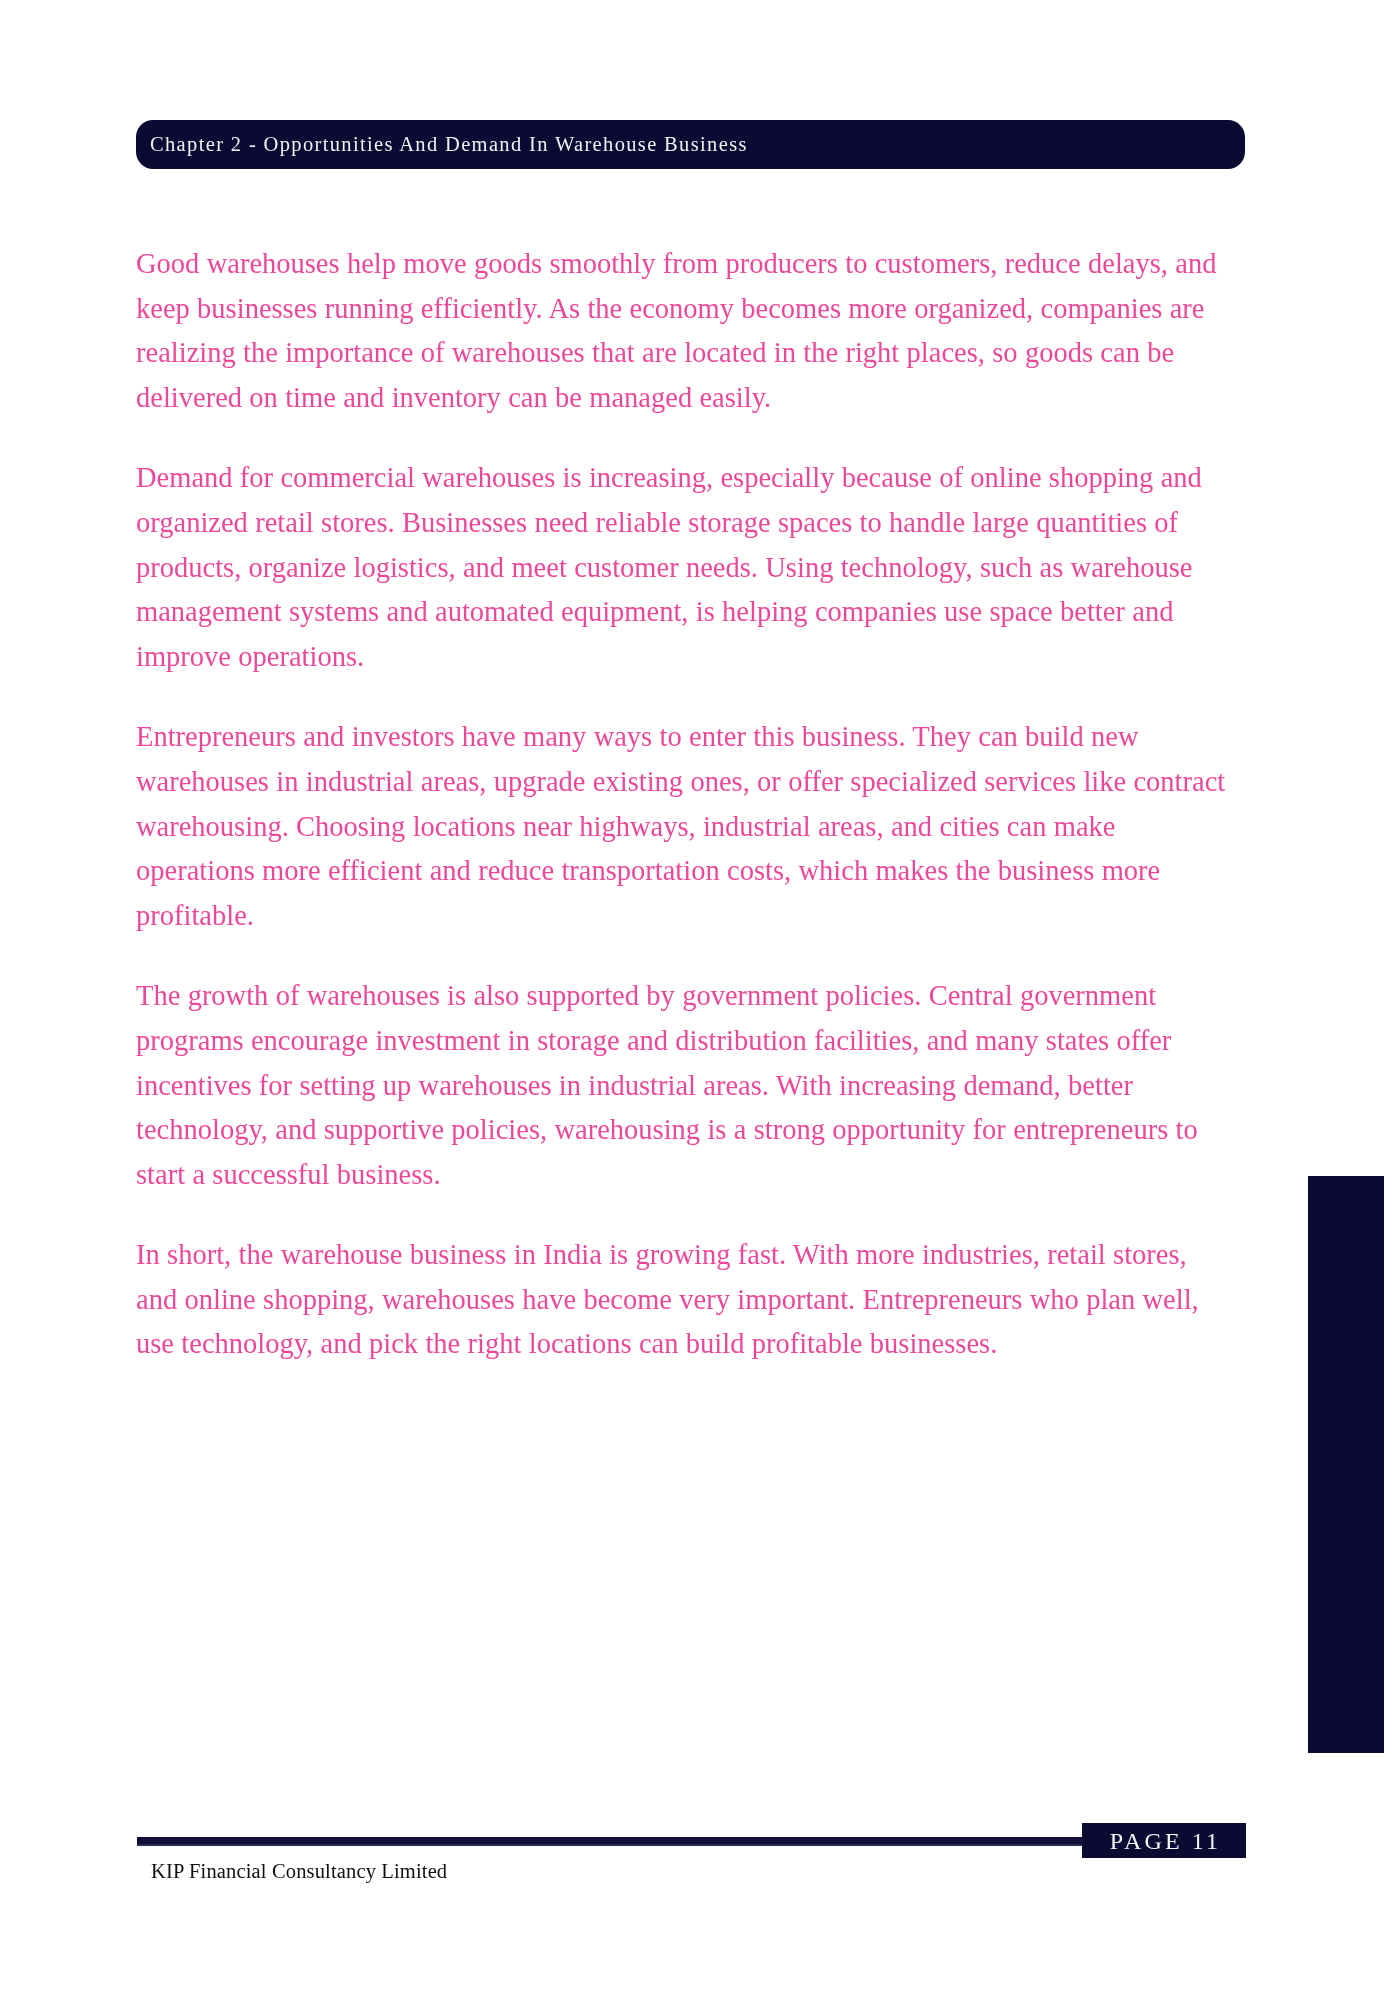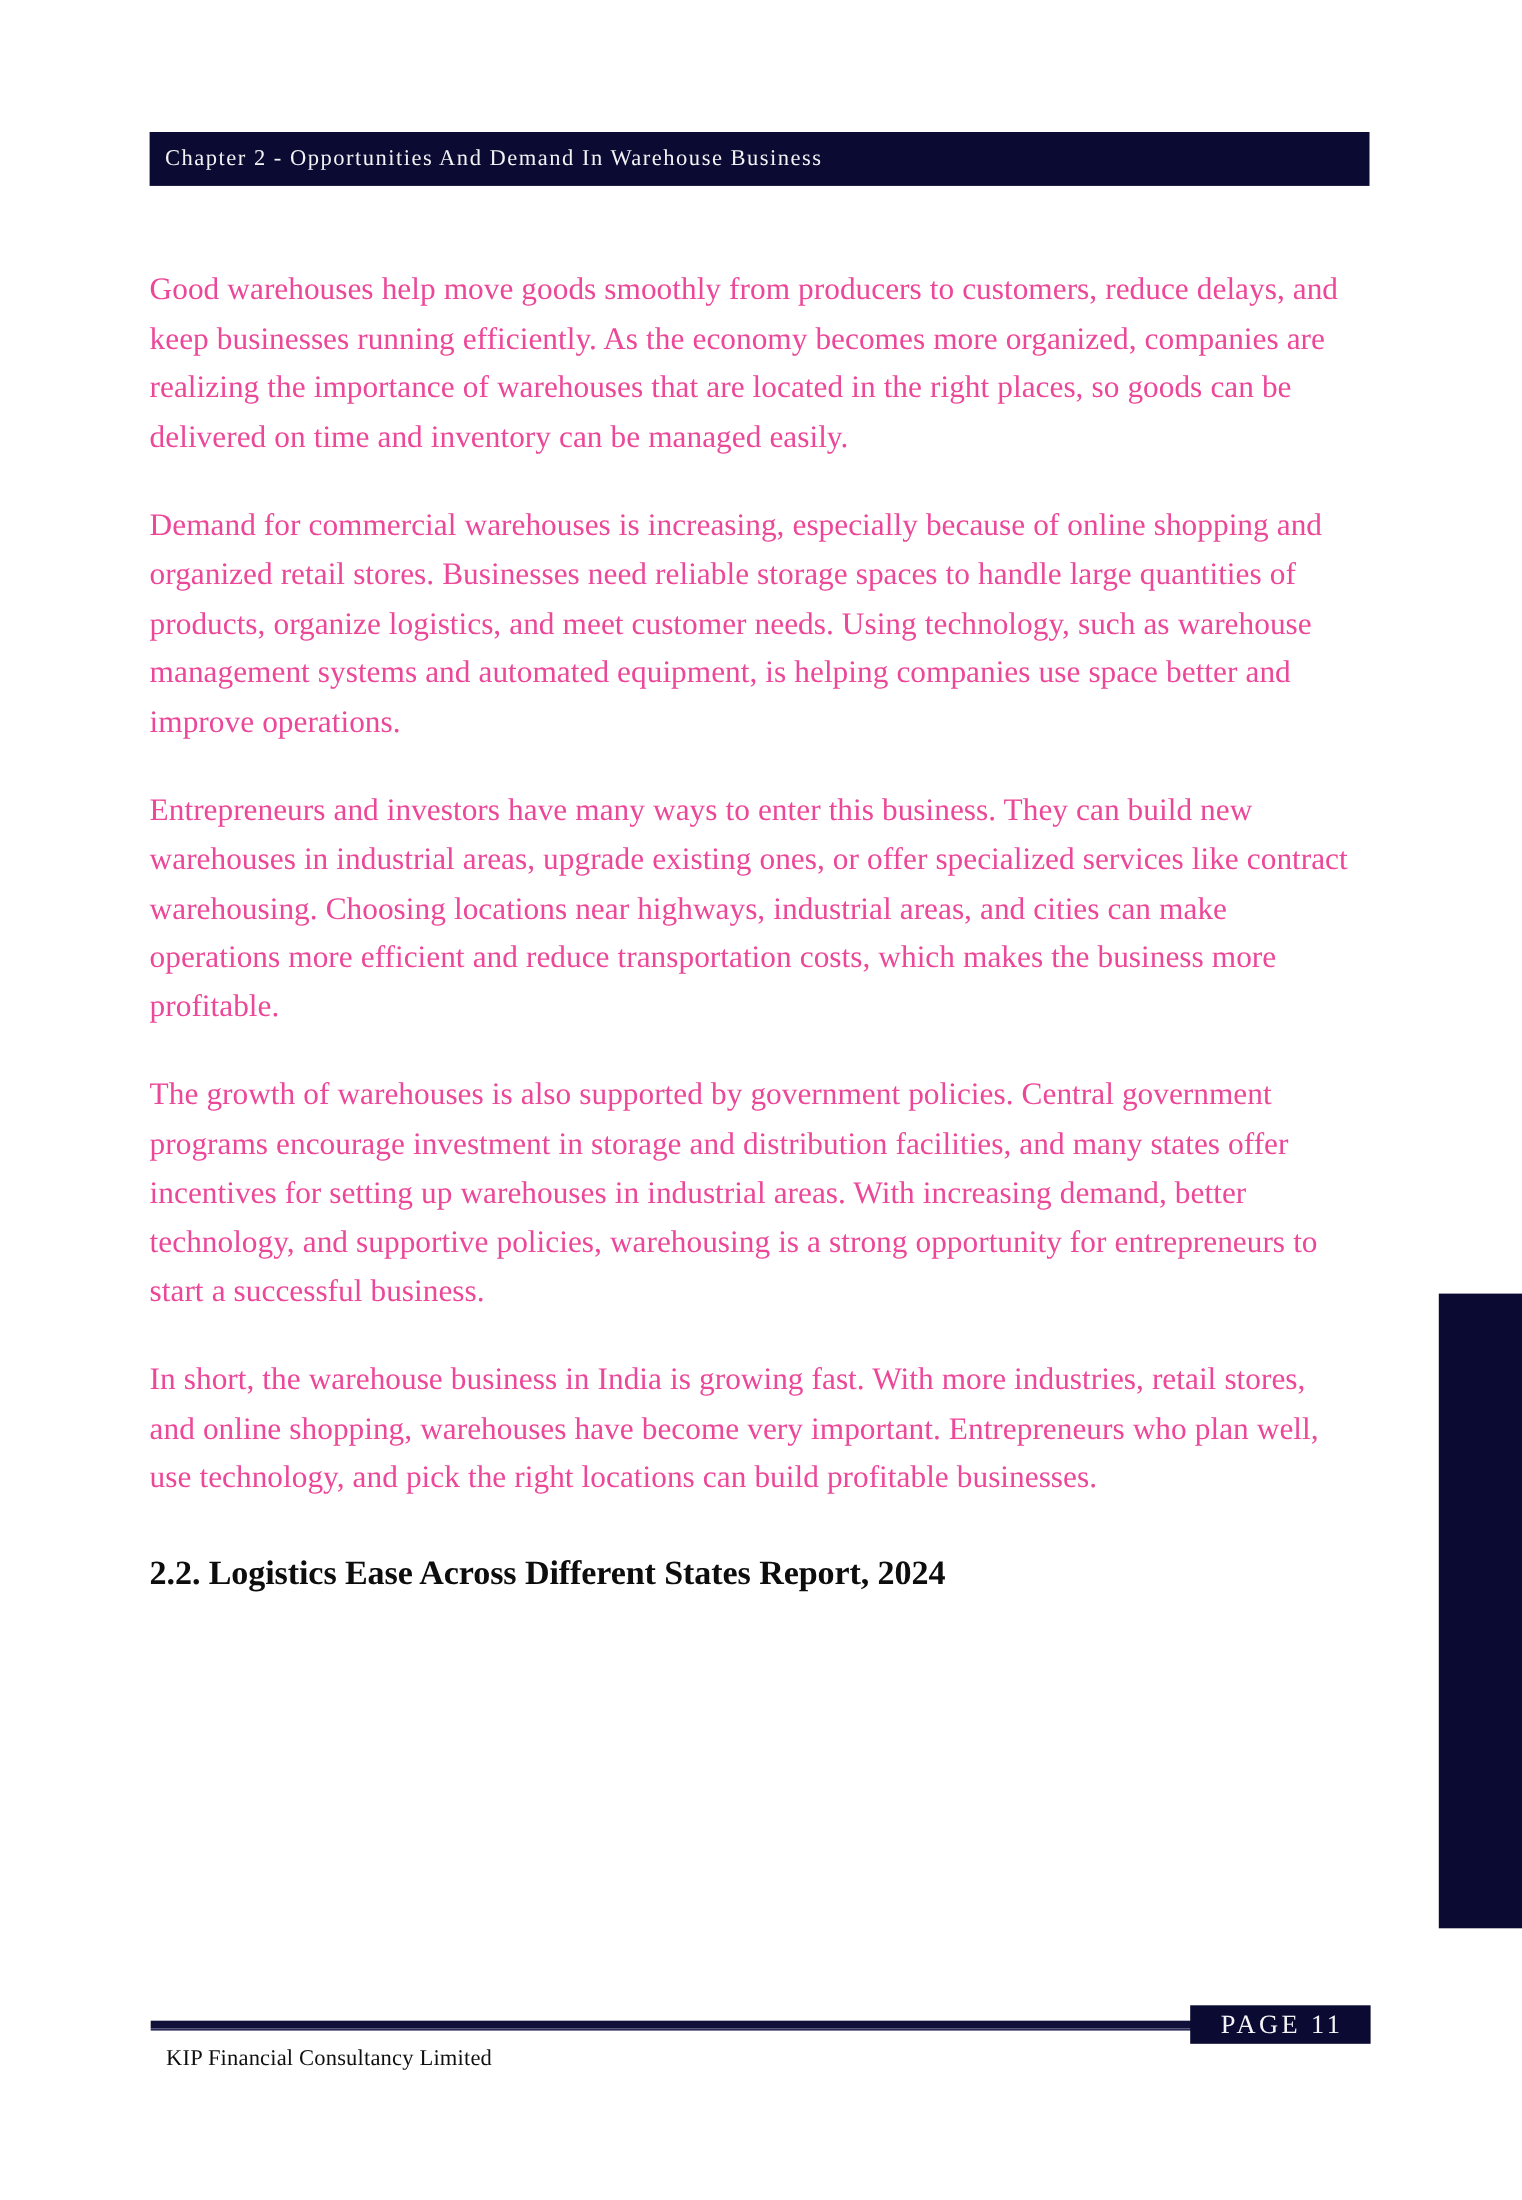--- a/index.html
+++ b/index.html
@@ -27,20 +27,21 @@
     position: absolute;
     left: 136px;
     top: 120px;
     width: 1109px;
     height: 49px;
     background: #0a0a32;
     display: flex;
     align-items: center;
     box-sizing: border-box;
     padding-left: 14px;
+    border-radius: 17px;
   }
   .chapter-band-text {
     color: #f2f2f5;
     font-family: "Liberation Serif", "DejaVu Serif", serif;
     font-size: 20.5px;
     letter-spacing: 1.35px;
     white-space: nowrap;
     line-height: 1;
   }
 
@@ -163,21 +164,20 @@
     <div class="gap-para"></div>
 
     <p class="para">The growth of warehouses is also supported by government policies. Central government programs encourage investment in storage and distribution facilities, and many states offer incentives for setting up warehouses in industrial areas. With increasing demand, better technology, and supportive policies, warehousing is a strong opportunity for entrepreneurs to start a successful business.</p>
 
     <div class="gap-para"></div>
 
     <p class="para">In short, the warehouse business in India is growing fast. With more industries, retail stores, and online shopping, warehouses have become very important. Entrepreneurs who plan well, use technology, and pick the right locations can build profitable businesses.</p>
 
     <div class="gap-before-22"></div>
 
-    <h2 class="section-heading">2.2. Logistics Ease Across Different States Report, 2024</h2>
   </div>
 
   <div class="side-tab"></div>
 
   <div class="footer-rule"></div>
   <div class="footer-rule-thin"></div>
 
   <div class="page-badge">
     <span class="page-badge-text">PAGE 11</span>
   </div>

